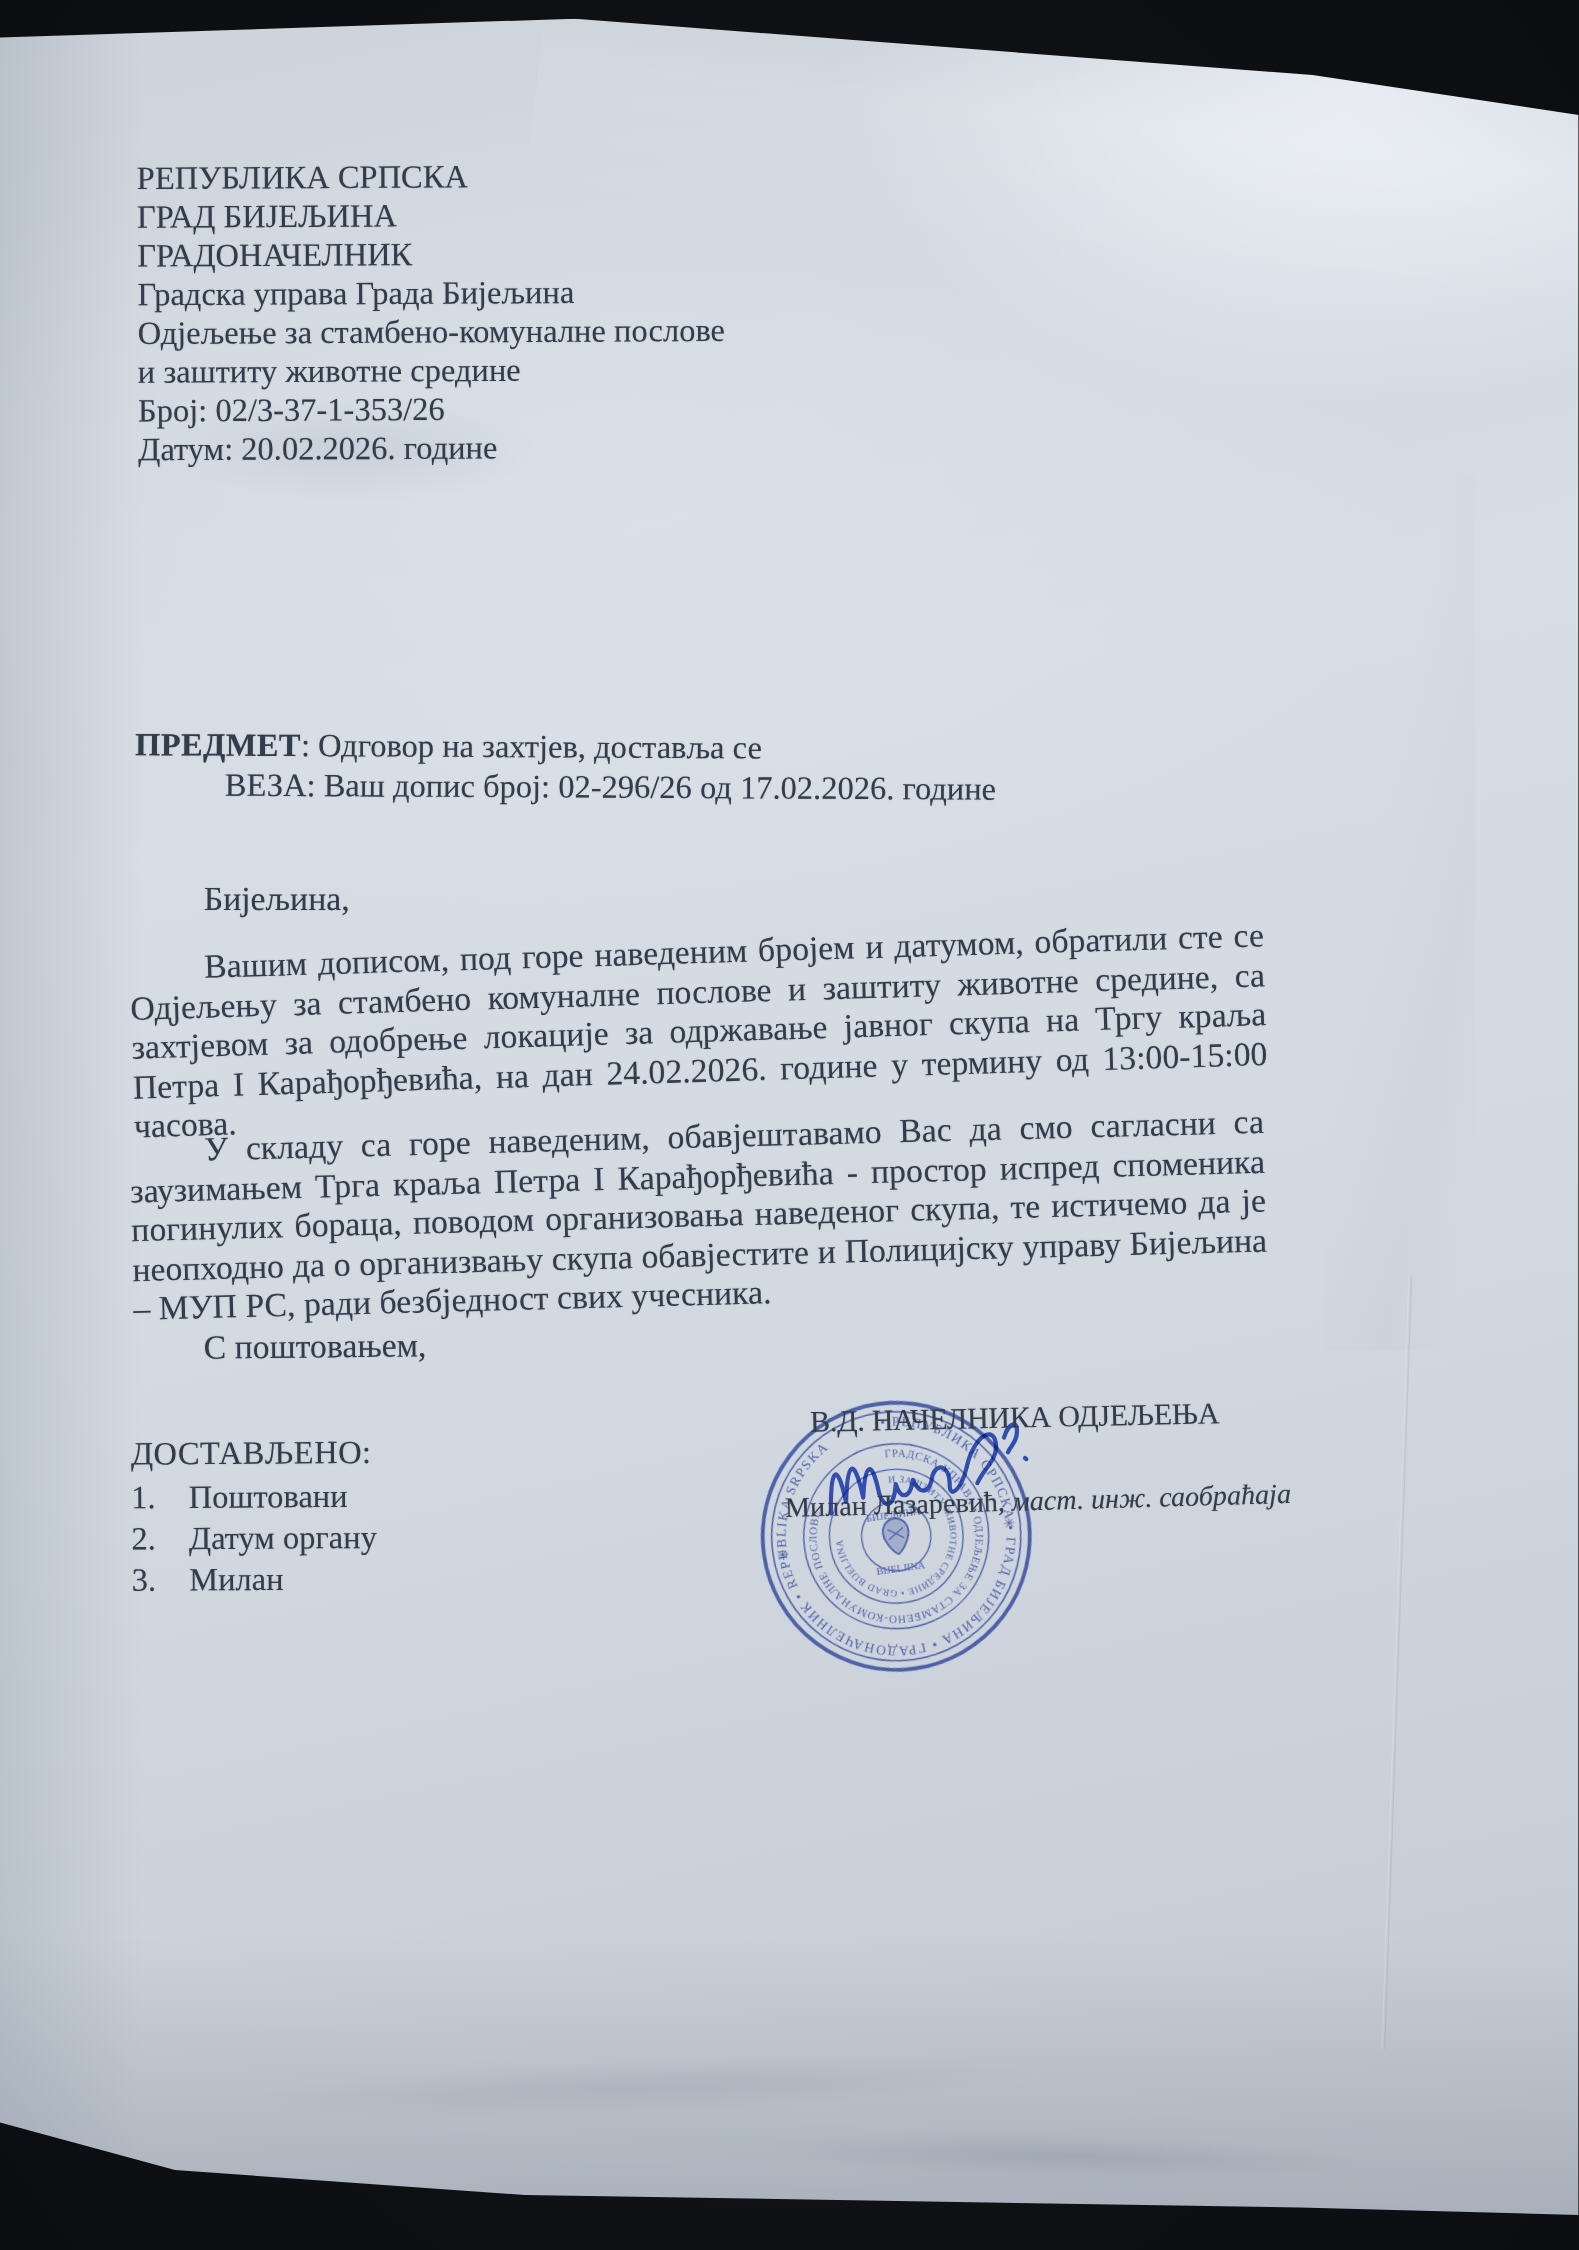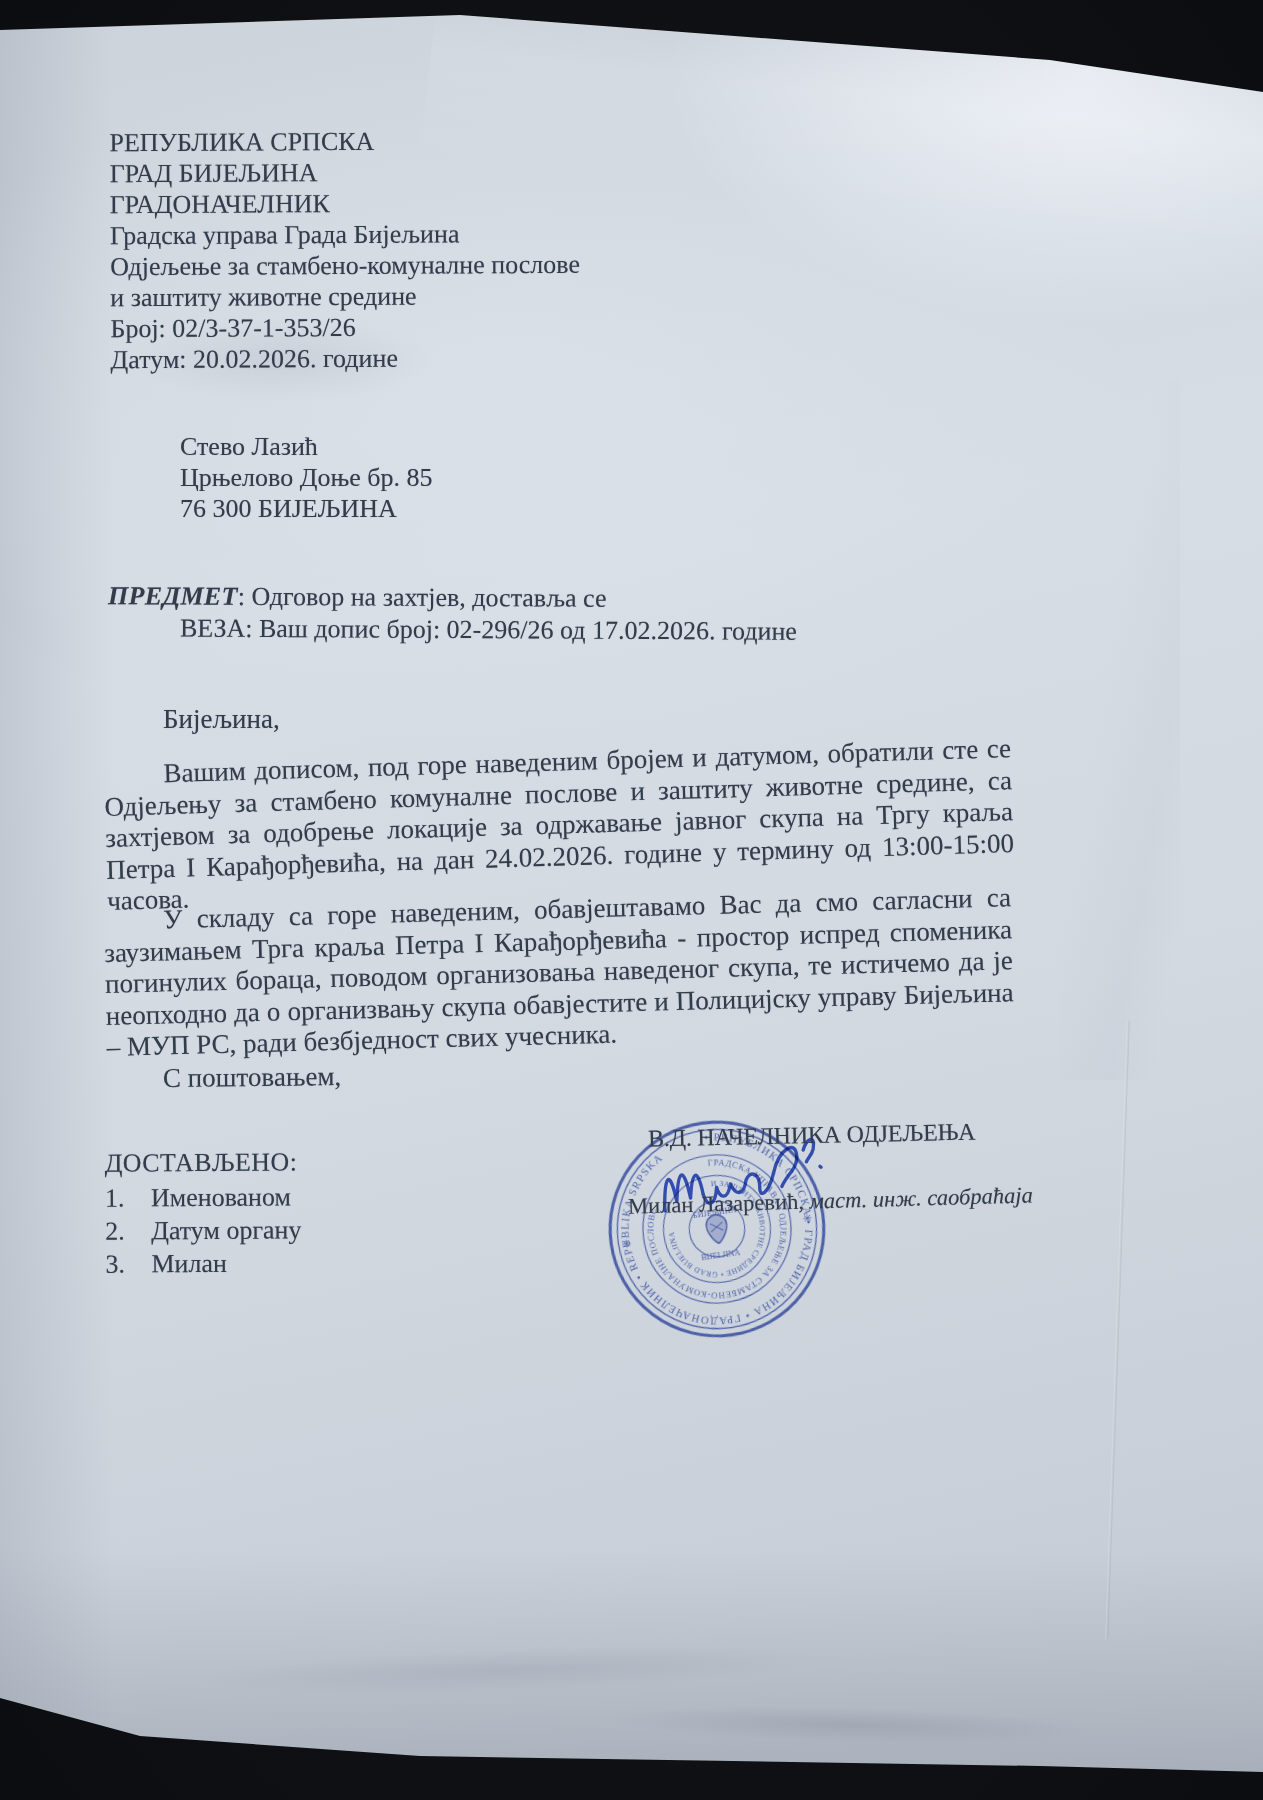--- a/index.html
+++ b/index.html
@@ -60,21 +60,21 @@
   .shade-mid-left{
     left:90px;top:300px;width:430px;height:120px;
     background:radial-gradient(ellipse 50% 50% at 45% 50%, rgba(140,150,164,.18), rgba(140,150,164,0) 70%);
   }
   
   .doc-text{position:absolute;color:#333c4b;text-shadow:0 0 1px rgba(52,62,82,.38);}
   .header-block{left:110px;top:126px;line-height:31px;font-size:26px;transform:rotate(-.3deg);}
   .recipient-block{left:180px;top:431px;line-height:31px;font-size:26px;}
   .subject-block{left:108px;top:582px;line-height:32px;font-size:26px;transform:rotate(.3deg);}
   .subject-ref{padding-left:72px;}
-  .subject-label{font-weight:bold;letter-spacing:.3px;font-style:italic;}
+  .subject-label{font-weight:bold;letter-spacing:.3px;}
   .salutation{left:163px;top:704px;font-size:27px;}
   .para{left:103px;width:908px;font-size:27px;line-height:31.5px;text-align:justify;}
   .para .indent{display:inline-block;width:60px;}
   .para-1{top:760px;transform:rotate(-1.7deg);transform-origin:0 0;}
   .para-2{top:906px;transform:rotate(-1.5deg);transform-origin:0 0;}
   .closing{left:163px;top:1062px;font-size:27px;transform:rotate(-.6deg);}
   .sig-title{left:648px;top:1122px;font-size:24px;letter-spacing:-.2px;transform:rotate(-1.2deg);white-space:nowrap;}
   .sig-name{left:628px;top:1188px;font-size:22.5px;transform:rotate(-1.6deg);white-space:nowrap;}
   .sig-cred{font-style:italic;}
   .dist-block{left:105px;top:1148px;font-size:26px;transform:rotate(-.4deg);}
@@ -111,25 +111,20 @@
       <div>РЕПУБЛИКА СРПСКА</div>
       <div>ГРАД БИЈЕЉИНА</div>
       <div>ГРАДОНАЧЕЛНИК</div>
       <div>Градска управа Града Бијељина</div>
       <div>Одјељење за стамбено-комуналне послове</div>
       <div>и заштиту животне средине</div>
       <div>Број: 02/3-37-1-353/26</div>
       <div>Датум: 20.02.2026. године</div>
     </div>
 
-    <div class="doc-text recipient-block">
-      <div>Стево Лазић</div>
-      <div>Црњелово Доње бр. 85</div>
-      <div>76 300 БИЈЕЉИНА</div>
-    </div>
 
     <div class="doc-text subject-block">
       <div><span class="subject-label">ПРЕДМЕТ</span><span>: Одговор на захтјев, доставља се</span></div>
       <div class="subject-ref">ВЕЗА: Ваш допис број: 02-296/26 од 17.02.2026. године</div>
     </div>
 
     <div class="doc-text salutation">Бијељина,</div>
 
     <div class="doc-text para para-1"><span class="indent"></span><span>Вашим дописом, под горе наведеним бројем и датумом, обратили сте се Одјељењу за стамбено комуналне послове и заштиту животне средине, са захтјевом за одобрење локације за одржавање јавног скупа на Тргу краља Петра I Карађорђевића, на дан 24.02.2026. године у термину од 13:00-15:00 часова.</span></div>
 
@@ -182,21 +177,21 @@
       </g>
     </svg>
 
     <div class="doc-text sig-title">В.Д. НАЧЕЛНИКА ОДЈЕЉЕЊА</div>
     <div class="doc-text sig-name"><span>Милан Лазаревић,</span><span class="sig-cred"> маст. инж. саобраћаја</span></div>
 
     <div class="doc-text dist-block">
       <div class="dist-label">ДОСТАВЉЕНО:</div>
       <div class="dist-item">
         <span class="dist-num">1.</span>
-        <span>Именованом</span>
+        <span>Поштовани</span>
       </div>
       <div class="dist-item">
         <span class="dist-num">2.</span>
         <span>Датум органу</span>
       </div>
       <div class="dist-item">
         <span class="dist-num">3.</span>
         <span>Милан</span>
       </div>
     </div>

